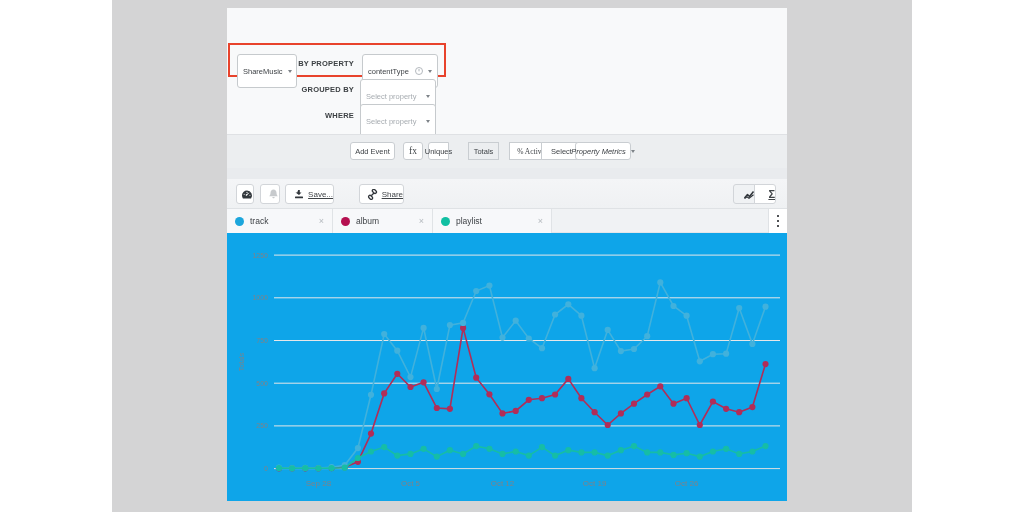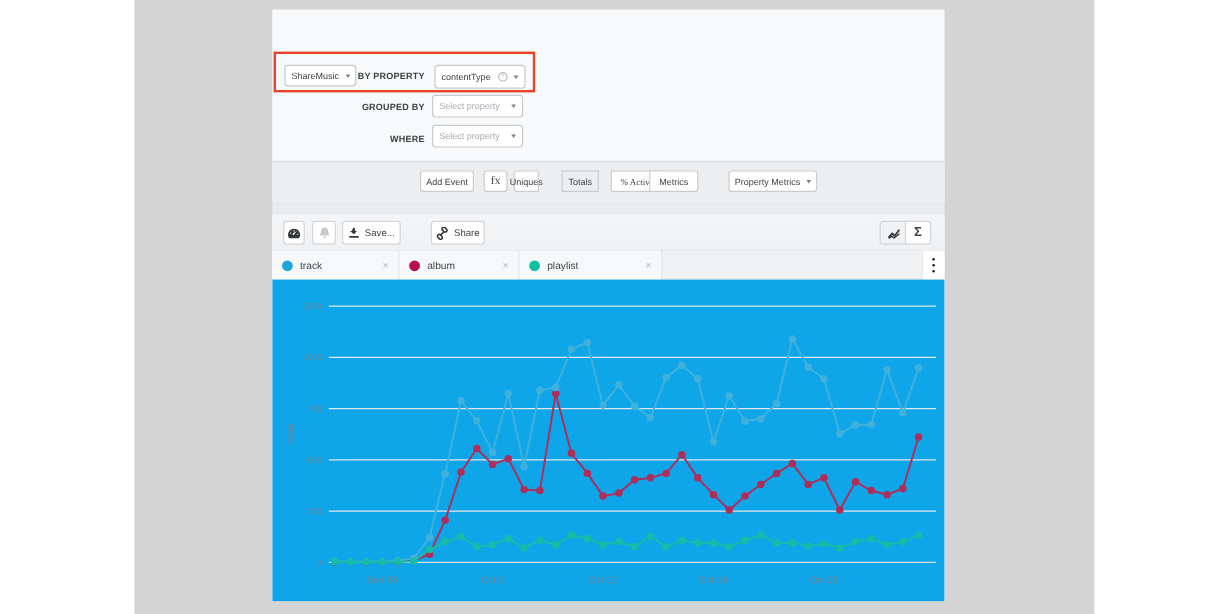--- a/index.html
+++ b/index.html
@@ -24,42 +24,42 @@
 #btn-date  { left:422px; top:8px; width:128px; height:18px; }
 .calico { display:inline-block; width:9px; height:9px; border:1px solid #c8ccd0; border-radius:1.5px;
   margin-right:5px; position:relative; top:0; background:#fbfbfc; }
 .calico:before { content:""; position:absolute; left:1px; top:-3px; width:1.5px; height:3px; background:#c8ccd0; }
 .calico:after  { content:""; position:absolute; right:1px; top:-3px; width:1.5px; height:3px; background:#c8ccd0; }
 
 
 .rowlab { position:absolute; font-size:7.5px; font-weight:bold; color:#3c4043; text-align:right;
   width:90px; letter-spacing:.2px; white-space:nowrap; }
 .dd { position:absolute; background:#fff; border:1px solid #c6cacd; border-radius:3px;
-  font-size:7.5px; color:#3f4347; display:flex; align-items:center; padding:0 5px; white-space:nowrap; }
+  font-size:7.5px; color:#3f4347; display:flex; align-items:center; padding:16px 5px; white-space:nowrap; }
 .dd .grow { flex:1; }
 .ph { color:#a7acb1; }
 .removo { display:inline-block; width:8px; height:8px; border-radius:50%; border:1.5px solid #b4b9be;
   color:#b4b9be; font-size:5px; line-height:5px; text-align:center; margin-left:6px; box-sizing:border-box; }
 #redbox { left:0.5px; top:34.5px; width:218px; height:34.5px; border:2px solid #e8432c; }
 
 
 #tbar { left:0; top:126px; width:560px; height:34px; background:#eceef0;
   border-top:1px solid #dfe1e4; }
 .tbtn { position:absolute; top:7px; height:18px; background:#fff; border:1px solid #c9cdd1;
   border-radius:3px; font-size:7.5px; color:#3f4347; display:flex; align-items:center; justify-content:center; white-space:nowrap; }
 .seg { border-radius:0; }
 .seg.first { border-radius:3px 0 0 3px; }
 .seg.last { border-radius:0 3px 3px 0; }
 
 
 #card2 { left:0; top:171px; width:560px; height:322px; background:#fff; }
 #ctbar { left:0; top:0; width:560px; height:30px;
   background:linear-gradient(#f4f5f7,#eff1f3); border-bottom:1px solid #dfe2e5; }
 .cbtn { position:absolute; top:5px; height:20px; background:#fff; border:1px solid #d2d5d9;
-  border-radius:3px; font-size:8px; color:#3f4347; display:flex; align-items:center; justify-content:center; white-space:nowrap; }
+  border-radius:3px; font-size:8px; color:#3f4347; display:flex; align-items:center; justify-content:flex-end; white-space:nowrap;text-decoration:underline; }
 #legend { left:0; top:30px; width:560px; height:24px; background:#f0f2f4; border-bottom:1px solid #e4e6e9; }
 .tab { position:absolute; top:0; height:24px; background:#f7f8fa; border-right:1px solid #e0e3e6;
   font-size:8.5px; color:#3f4347; display:flex; align-items:center; padding:0 8px; white-space:nowrap; }
 .dot { width:9px; height:9px; border-radius:50%; margin-right:6px; }
 .tab .x { margin-left:auto; color:#b4b9be; font-size:9px; }
 #chart { left:0; top:54px; width:560px; height:268px; background:#0ea5e9; }
 </style></head>
 <body>
 <div id="band" class="abs"></div>
 <div id="shot" class="abs">
@@ -85,22 +85,22 @@
         <span class="grow"></span>
         <span class="caret"></span>
       </div>
 
     <div id="tbar" class="abs">
       <div class="tbtn" style="left:123px; width:45px;">Add Event</div>
       <div class="tbtn" style="left:176px; width:20px; font-family:'Liberation Serif',serif; font-size:9.5px;">fx</div>
       <div class="tbtn seg first" style="left:201px; width:21px;">Uniques</div>
       <div class="tbtn seg" style="left:241px; width:31px; background:#eceef0;">Totals</div>
       <div class="tbtn seg" style="left:282px; width:44px;font-family:Liberation Serif, serif;">% Active</div>
-      <div class="tbtn seg last" style="left:314px; width:41px;">Metrics</div>
-      <div class="tbtn" style="left:380px; width:74px;">Property Metrics<span class="caret"></span></div>
+      <div class="tbtn seg last" style="left:314px; width:41px;">Select</div>
+      <div class="tbtn" style="left:348px; width:56px;font-style:italic;">Property Metrics<span class="caret"></span></div>
     </div>
   </div>
 
   <div id="card2" class="abs">
     <div id="ctbar" class="abs">
       <div class="cbtn" style="left:9px; width:18px;">
         <svg width="12" height="11" viewBox="0 0 12 11">
             <path d="M6 1.6a5 5 0 0 0-5 5c0 1.1.35 2.1.95 2.9h8.1A5 5 0 0 0 6 1.6z" fill="#32373c"></path>
             <path d="M6.3 6.1 8.6 3.6 5.2 5.3a0.8 0.8 0 1 0 1.1 0.8z" fill="#fff"></path>
             <circle cx="3.2" cy="5.2" r="0.55" fill="#fff"></circle>

